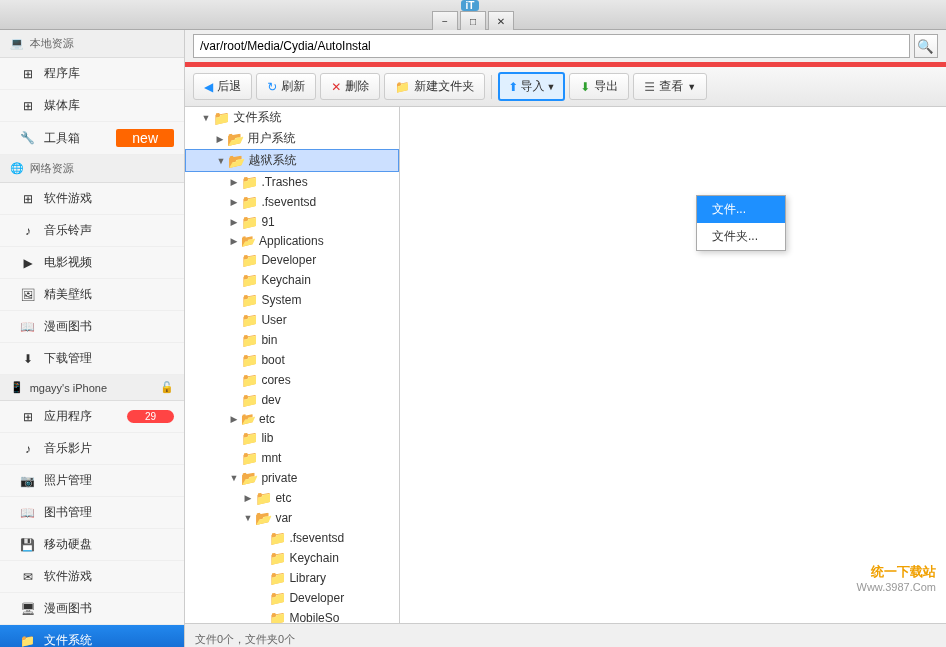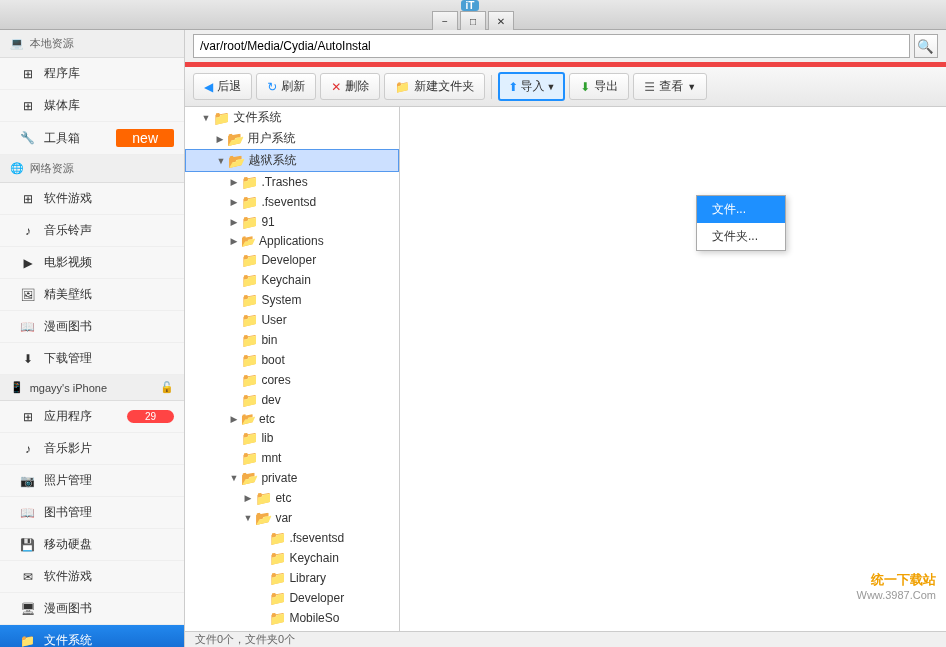--- a/index.html
+++ b/index.html
@@ -227,21 +227,21 @@
       font-size: 12px;
       color: #333;
     }
     .dropdown-item.active-item {
       background: #1e90ff;
       color: white;
     }
 
     
     .status-bar {
-      height: 16px;
+      height: 24px;
       background: #f0f0f0;
       border-top: 1px solid #ccc;
       display: flex;
       align-items: flex-end;
       padding: 0 10px;
       font-size: 11px;
       color: #666;
     }
 
     

